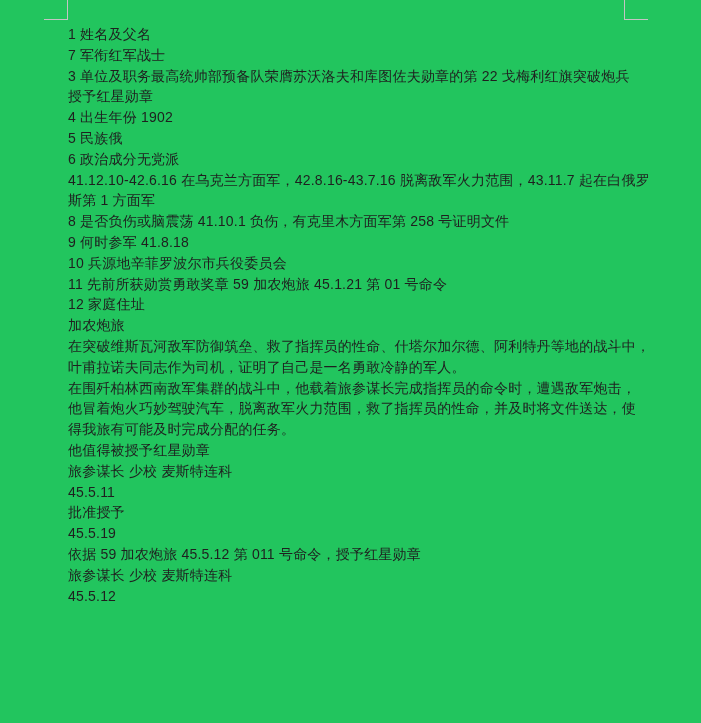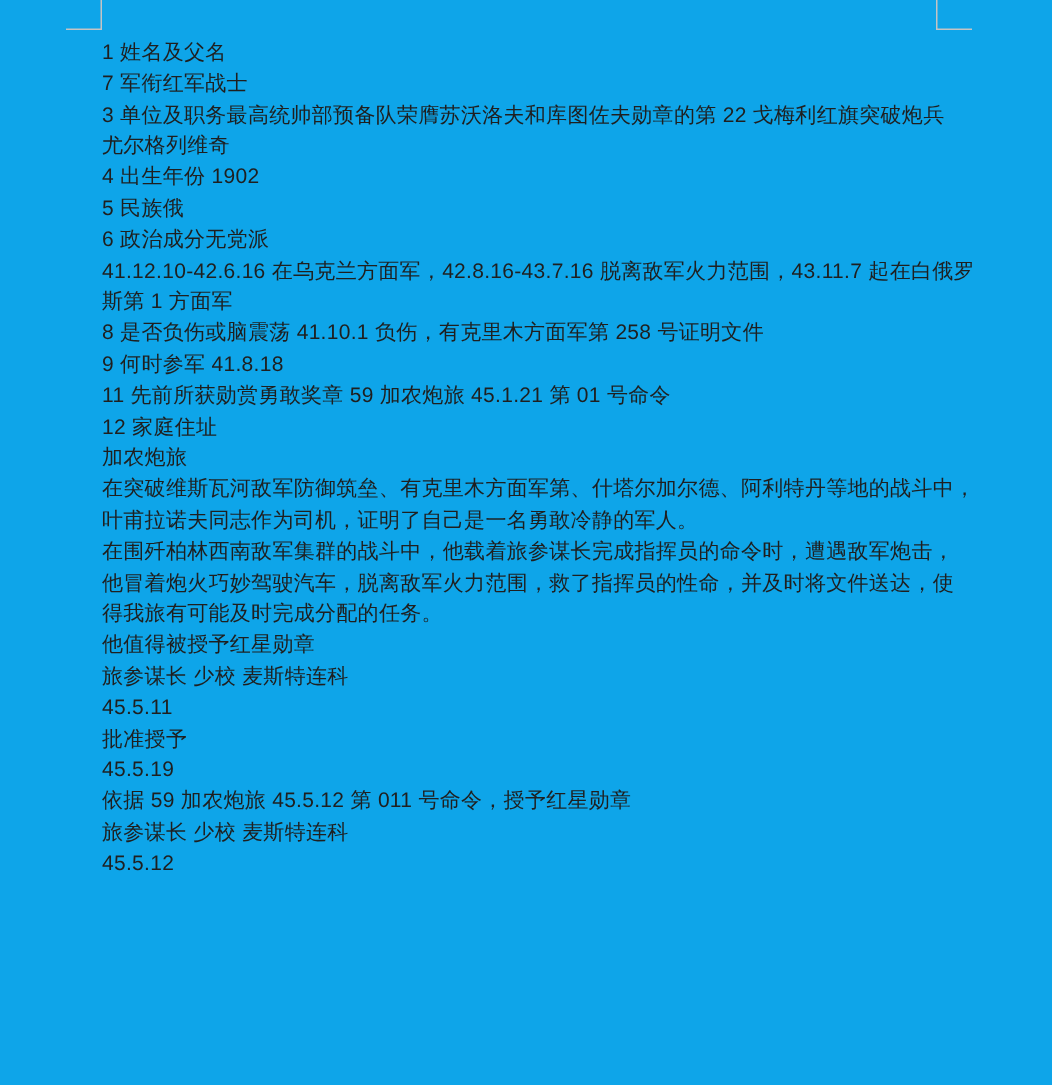--- a/index.html
+++ b/index.html
@@ -5,21 +5,21 @@
   * { margin: 0; padding: 0; box-sizing: border-box; }
   html, body {
     width: 701px; height: 723px;
     background: #ffffff;
     font-family: "Liberation Sans", "DejaVu Sans", sans-serif;
     overflow: hidden;
   }
   .page {
     position: relative;
     width: 701px; height: 723px;
-    background: #0ea5e9;
+    background: #22c55e;
   }
   
   .crop-mark {
     position: absolute;
     top: 0;
     width: 24px; height: 20px;
   }
   .crop-mark.tl {
     left: 44px;
     border-right: 1px solid #c4c4c4;
@@ -48,32 +48,33 @@
 </head>
 <body>
 
 <div class="page">
   <div class="crop-mark tl"></div>
   <div class="crop-mark tr"></div>
   <div class="text-area">
       <div class="line">1 姓名及父名</div>
       <div class="line">7 军衔红军战士</div>
       <div class="line">3 单位及职务最高统帅部预备队荣膺苏沃洛夫和库图佐夫勋章的第 22 戈梅利红旗突破炮兵</div>
-      <div class="line">尤尔格列维奇</div>
+      <div class="line">授予红星勋章</div>
       <div class="line">4 出生年份 1902</div>
       <div class="line">5 民族俄</div>
       <div class="line">6 政治成分无党派</div>
       <div class="line">41.12.10-42.6.16 在乌克兰方面军，42.8.16-43.7.16 脱离敌军火力范围，43.11.7 起在白俄罗</div>
       <div class="line">斯第 1 方面军</div>
       <div class="line">8 是否负伤或脑震荡 41.10.1 负伤，有克里木方面军第 258 号证明文件</div>
       <div class="line">9 何时参军 41.8.18</div>
+      <div class="line">10 兵源地辛菲罗波尔市兵役委员会</div>
       <div class="line">11 先前所获勋赏勇敢奖章 59 加农炮旅 45.1.21 第 01 号命令</div>
       <div class="line">12 家庭住址</div>
       <div class="line">加农炮旅</div>
-      <div class="line">在突破维斯瓦河敌军防御筑垒、有克里木方面军第、什塔尔加尔德、阿利特丹等地的战斗中，</div>
+      <div class="line">在突破维斯瓦河敌军防御筑垒、救了指挥员的性命、什塔尔加尔德、阿利特丹等地的战斗中，</div>
       <div class="line">叶甫拉诺夫同志作为司机，证明了自己是一名勇敢冷静的军人。</div>
       <div class="line">在围歼柏林西南敌军集群的战斗中，他载着旅参谋长完成指挥员的命令时，遭遇敌军炮击，</div>
       <div class="line">他冒着炮火巧妙驾驶汽车，脱离敌军火力范围，救了指挥员的性命，并及时将文件送达，使</div>
       <div class="line">得我旅有可能及时完成分配的任务。</div>
       <div class="line">他值得被授予红星勋章</div>
       <div class="line">旅参谋长 少校 麦斯特连科</div>
       <div class="line">45.5.11</div>
       <div class="line">批准授予</div>
       <div class="line">45.5.19</div>
       <div class="line">依据 59 加农炮旅 45.5.12 第 011 号命令，授予红星勋章</div>

